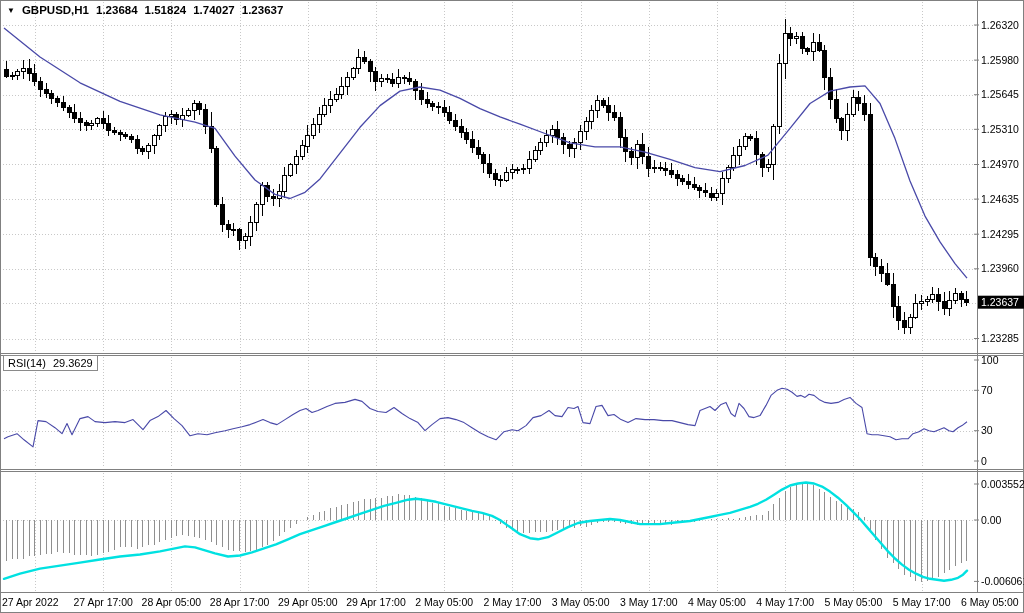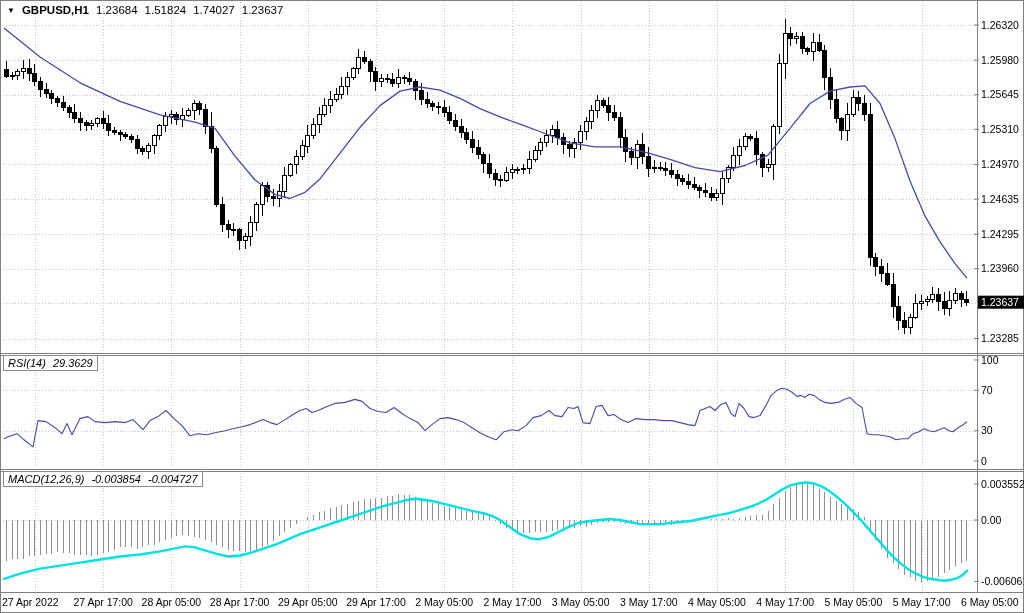--- a/index.html
+++ b/index.html
@@ -3,24 +3,24 @@
 <meta charset="utf-8">
 <style>
   html,body{margin:0;padding:0;background:#e8e8e8;}
   .root{position:relative;width:1024px;height:613px;background:#ffffff;
         font-family:"Liberation Sans",sans-serif;overflow:hidden;}
   #chart-svg{position:absolute;left:0;top:0;}
   .main-header{position:absolute;left:7px;top:3px;height:14px;display:flex;
         align-items:center;gap:7px;font-size:11.5px;font-weight:700;color:#000;
         pointer-events:none;}
   .main-header .tri{font-size:8px;pointer-events:auto;cursor:pointer;}
-  .main-header .val{font-weight:400;}
+  .main-header .val{font-weight:700;}
   .ind-label{position:absolute;background:#fff;border:1px solid #8a8a8a;
         height:14px;line-height:14px;padding:0 4px;font-size:11px;color:#000;
-        display:flex;gap:7px;white-space:nowrap;font-style:italic;}
+        display:flex;gap:7px;white-space:nowrap;}
   .ind-label-rsi{left:3px;top:355px;}
   .ind-label-macd{left:3px;top:471px;}
 </style>
 </head>
 <body>
 
 <div class="root">
   <svg id="chart-svg" width="1024" height="613">
       <rect x="0" y="0" width="1024" height="613" fill="#FFFFFF"></rect>
       <g>
@@ -674,18 +674,13 @@
     <span class="val">1.51824</span>
     <span class="val">1.74027</span>
     <span class="val">1.23637</span>
   </div>
 
   <div class="ind-label ind-label-rsi">
     <span>RSI(14)</span>
     <span>29.3629</span>
   </div>
 
-  <div class="ind-label ind-label-macd">
-    <span>MACD(12,26,9)</span>
-    <span>-0.003854</span>
-    <span>-0.004727</span>
-  </div>
 </div>
 
 </body></html>

